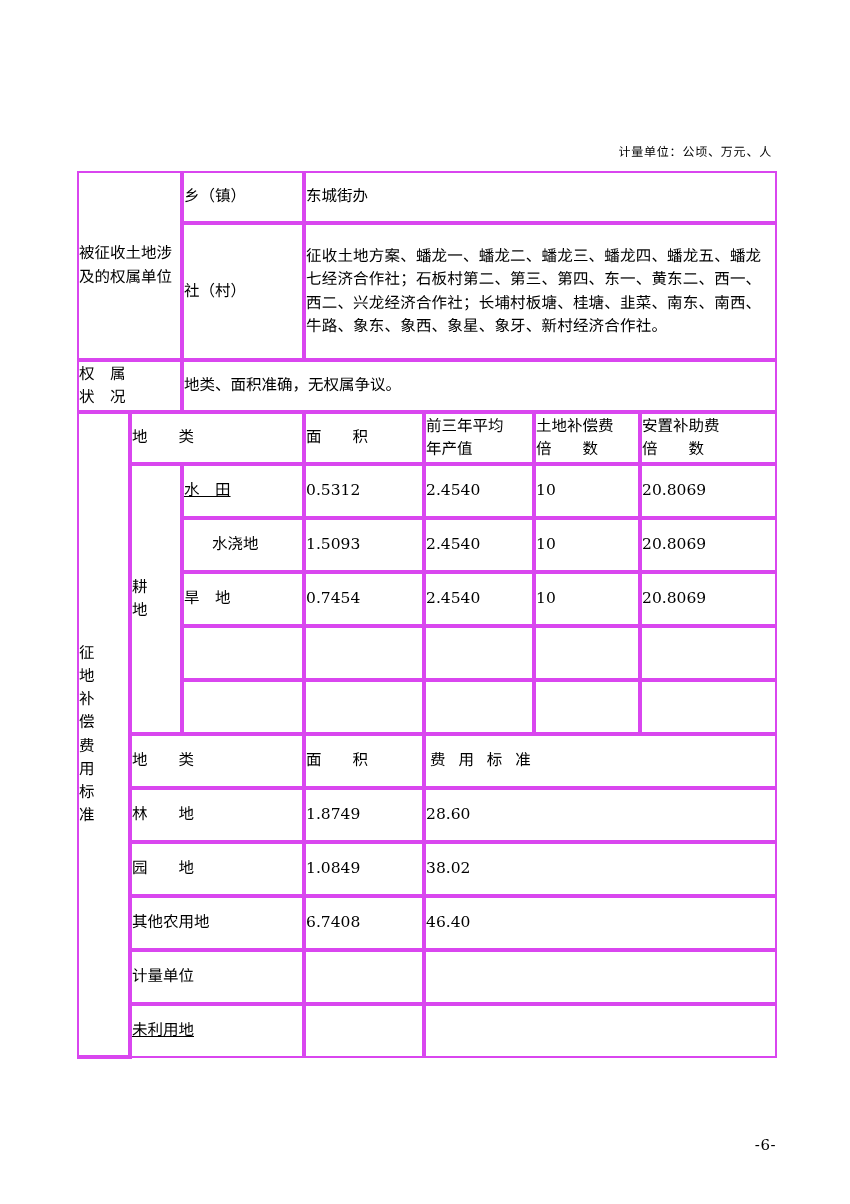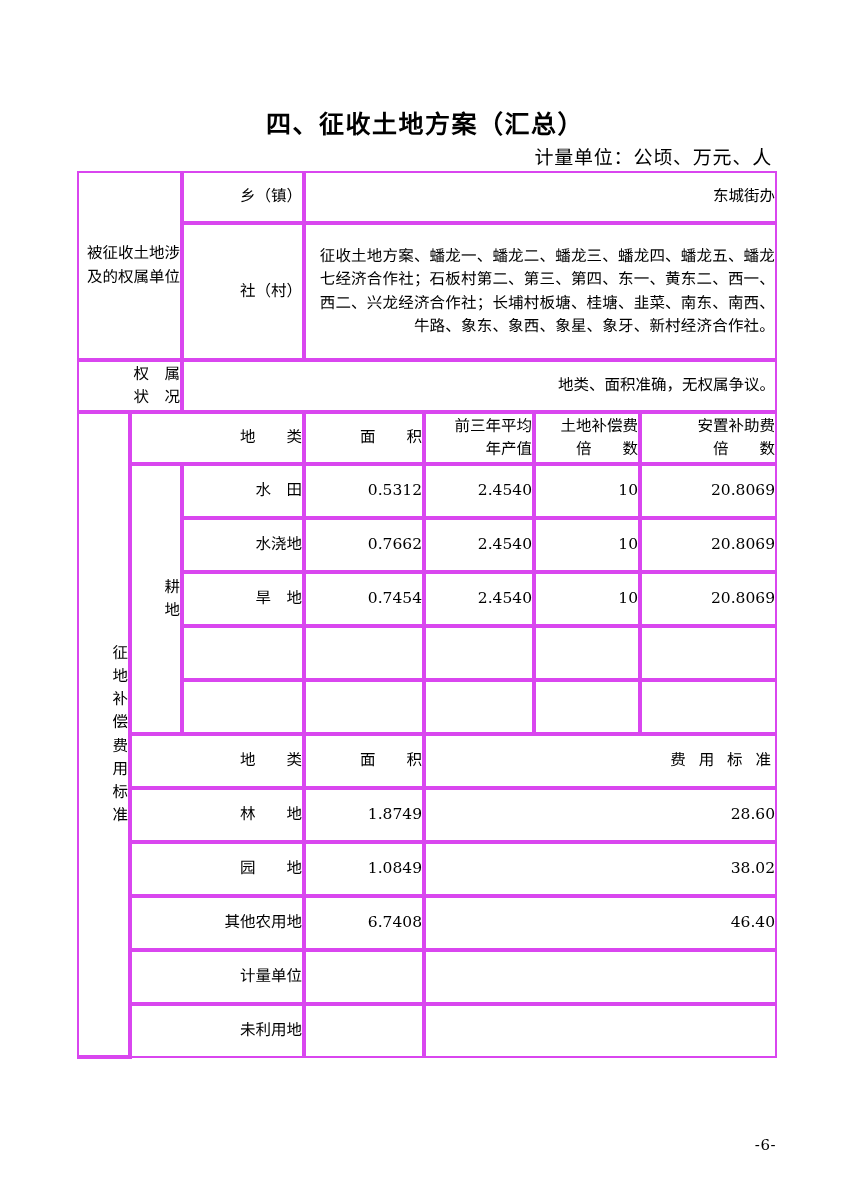--- a/index.html
+++ b/index.html
@@ -35,40 +35,40 @@
     font-size: 25px;
     font-weight: bold;
     letter-spacing: 1.5px;
     font-family: "DejaVu Serif", "Liberation Serif", serif;
   }
 
   .unit-line {
     position: absolute;
     right: 78px;
     top: 142px;
-    font-size: 19px;
+    font-size: 12px;
     letter-spacing: 0.8px;
   }
 
   
   .main-table {
     position: absolute;
     left: 77px;
     top: 171px;
     width: 698px;
     border-collapse: collapse;
     table-layout: fixed;
   }
   .main-table td {
     border: 4px solid #d946ef;
     font-size: 15.5px;
     line-height: 1.5;
     padding: 0;
     vertical-align: middle;
-    text-align: right;
+    text-align: left;
   }
   .main-table td.outer-l { border-left-width: 2px; }
   .main-table td.outer-r { border-right-width: 2px; }
   .main-table td.outer-t { border-top-width: 2px; }
   .main-table td.outer-b { border-bottom-width: 2px; }
 
   
   .vlabel {
     writing-mode: horizontal-tb;
     line-height: 1.9;
@@ -108,21 +108,20 @@
     top: 1136px;
     font-size: 15px;
     letter-spacing: 0.5px;
   }
 </style>
 </head>
 <body>
 
 <div class="page">
 
-  <div class="doc-title">四、征收土地方案（汇总）</div>
 
   <div class="unit-line">计量单位：公顷、万元、人</div>
 
   <table class="main-table" style="border-width: 2px; border-style: solid; border-color: rgb(0, 0, 0);">
     <colgroup>
       <col style="width:52px">
       <col style="width:52px">
       <col style="width:122px">
       <col style="width:120px">
       <col style="width:110px">
@@ -175,30 +174,30 @@
           <span>安置补助费</span><br>
           <span>倍　　数</span>
         </td>
       </tr>
 
       <tr>
         <td class="vlabel" rowspan="5" style="vertical-align:middle;">
           <span>耕</span>
           <span>地</span>
         </td>
-        <td style="height:50px;">水　田</td>
+        <td style="height:50px;text-decoration:underline;">水　田</td>
         <td class="num">0.5312</td>
         <td class="num">2.4540</td>
         <td class="num">10</td>
         <td class="outer-r num">20.8069</td>
       </tr>
 
       <tr>
         <td style="height:50px;padding-left:28px;">水浇地</td>
-        <td class="num">0.7662</td>
+        <td class="num">1.5093</td>
         <td class="num">2.4540</td>
         <td class="num">10</td>
         <td class="outer-r num">20.8069</td>
       </tr>
 
       <tr>
         <td style="height:50px;">旱　地</td>
         <td class="num">0.7454</td>
         <td class="num">2.4540</td>
         <td class="num">10</td>
@@ -245,21 +244,21 @@
         <td class="outer-r num" colspan="3">46.40</td>
       </tr>
 
       <tr>
         <td colspan="2" style="height:50px;">计量单位</td>
         <td class="num"></td>
         <td class="outer-r num" colspan="3"></td>
       </tr>
 
       <tr>
-        <td class="outer-b" colspan="2" style="height:50px;">未利用地</td>
+        <td class="outer-b" colspan="2" style="height:50px;text-decoration:underline;">未利用地</td>
         <td class="outer-b num"></td>
         <td class="outer-b outer-r num" colspan="3"></td>
       </tr>
 
     </tbody>
   </table>
 
   <div class="page-number">-6-</div>
 
 </div>

